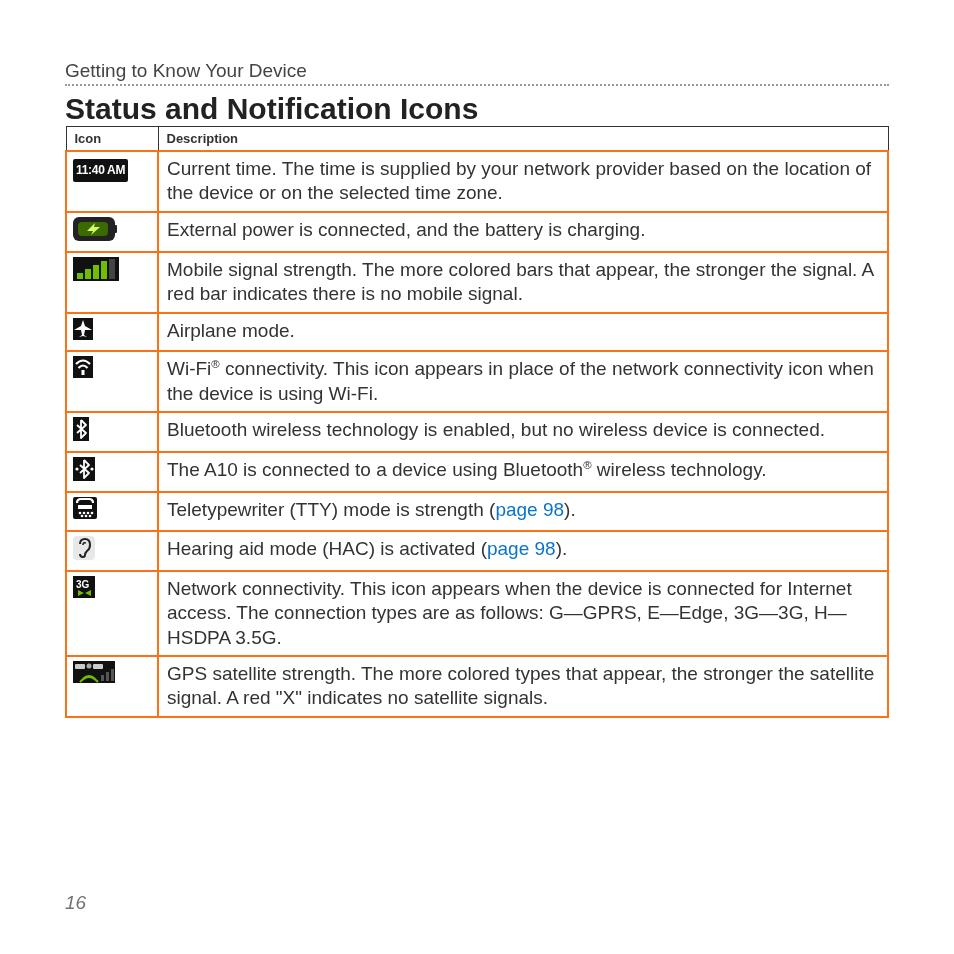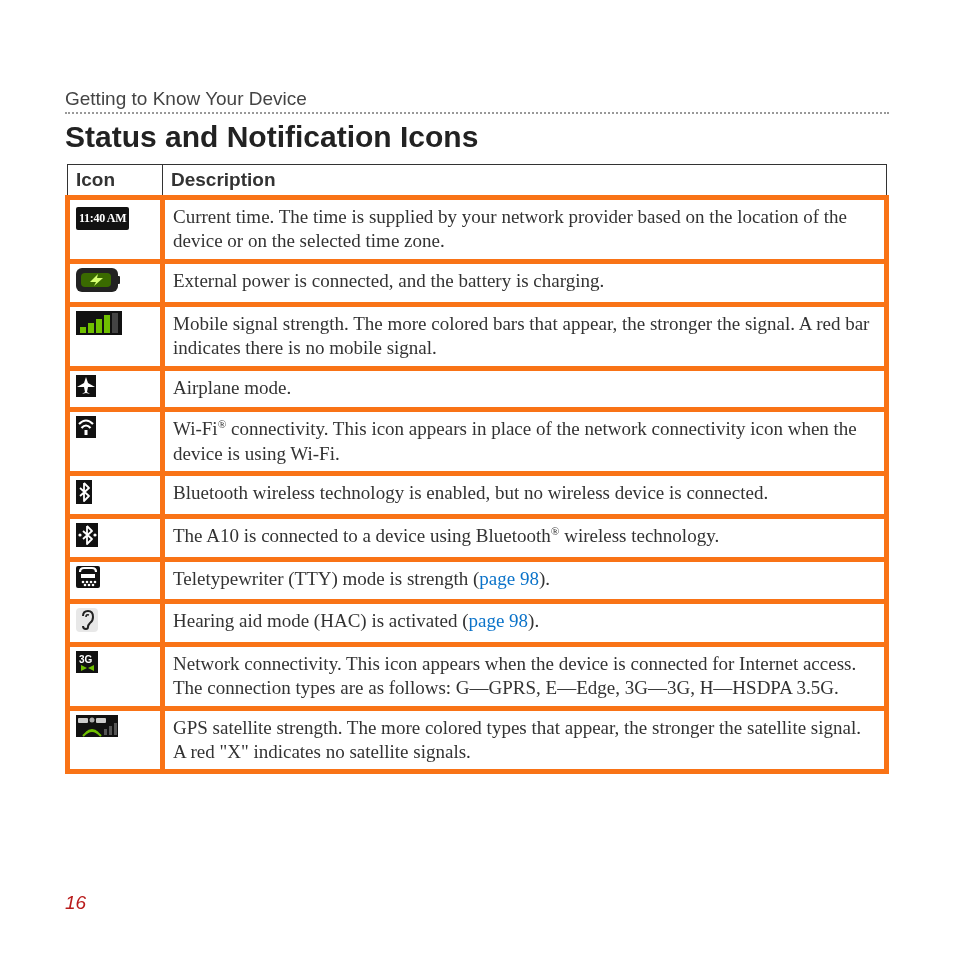--- a/index.html
+++ b/index.html
@@ -15,53 +15,51 @@
     box-sizing: border-box;
     padding: 60px 65px 30px 65px;
     width: 100%;
     height: 100%;
     position: relative;
   }
   .breadcrumb {
     font-size: 19px;
     color: #444;
     margin-bottom: 2px;
-    margin-top: 28px;
   }
   .dotted-rule {
     border: 0;
     border-top: 2px dotted #999;
     margin: 2px 0 6px 0;
   }
   h1.title {
     font-size: 30px;
     font-weight: bold;
     color: #222;
-    margin: 4px 0 10px 0;
+    margin: 4px 0 0 0;
   }
   table {
     border-collapse: collapse;
     width: 100%;
     font-size: 19px;
     color: #333;
   }
   th {
     border: 1px solid #333;
     text-align: left;
     font-weight: bold;
     padding: 4px 8px;
     background: #fff;
-    font-size: 19px;
+    font-size: 13px;
   }
   td {
-    border: 5px solid #f97316;
+    border: 2px solid #f97316;
     vertical-align: top;
     padding: 5px 8px;
     line-height: 1.28;
-    font-family: Liberation Serif, serif;
   }
   td.icon-cell {
     width: 78px;
     text-align: left;
     padding: 4px 6px;
   }
   .icon-box {
     display: inline-flex;
     align-items: center;
     justify-content: center;
@@ -82,21 +80,21 @@
   .desc sup { font-size: 0.6em; }
   .footer {
     position: absolute;
     bottom: 40px;
     left: 65px;
     right: 65px;
     display: flex;
     justify-content: space-between;
     font-size: 19px;
     font-style: italic;
-    color: #b91c1c;
+    color: #737373;
   }
   
   .icon-box svg { display: block; }
 </style>
 </head>
 <body>
 
 <svg width="0" height="0" style="position:absolute">
   <defs>
     <g id="svg-battery">

